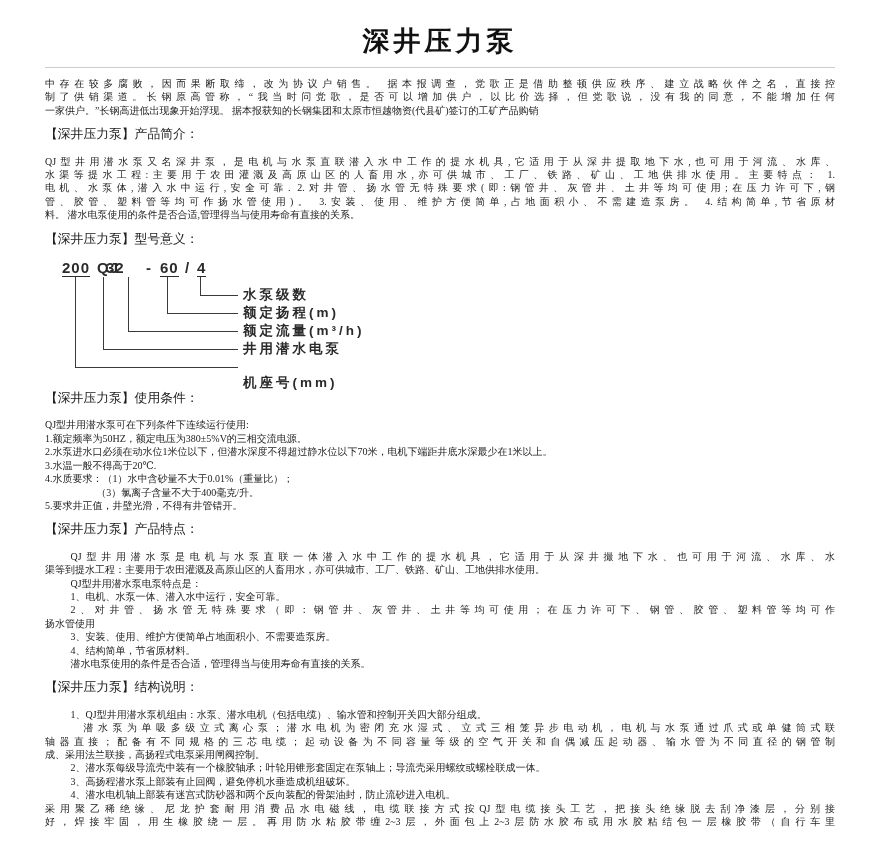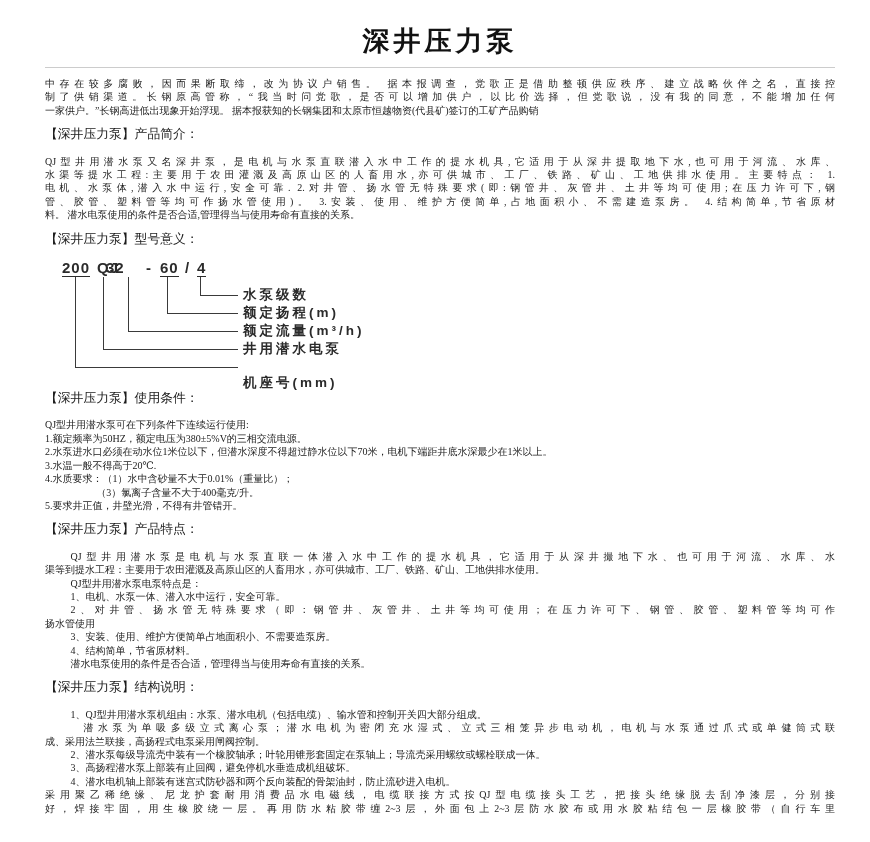--- a/index.html
+++ b/index.html
@@ -106,20 +106,21 @@
         <div class="tline just" style="padding-left: 25.6px;">2、对井管、扬水管无特殊要求（即：钢管井、灰管井、土井等均可使用；在压力许可下、钢管、胶管、塑料管等均可作</div>
         <div class="tline">扬水管使用</div>
         <div class="tline" style="padding-left: 25.6px;">3、安装、使用、维护方便简单占地面积小、不需要造泵房。</div>
         <div class="tline" style="padding-left: 25.6px;">4、结构简单，节省原材料。</div>
         <div class="tline" style="padding-left: 25.6px;">潜水电泵使用的条件是否合适，管理得当与使用寿命有直接的关系。</div>
       </div>
       <div class="sec">
         <div class="sec-heading">【深井压力泵】结构说明：</div>
         <div class="tline" style="padding-left: 25.6px;">1、QJ型井用潜水泵机组由：水泵、潜水电机（包括电缆）、输水管和控制开关四大部分组成。</div>
         <div class="tline just" style="padding-left: 38.4px;">潜水泵为单吸多级立式离心泵；潜水电机为密闭充水湿式、立式三相笼异步电动机，电机与水泵通过爪式或单健筒式联</div>
+        <div class="tline just">轴器直接；配备有不同规格的三芯电缆；起动设备为不同容量等级的空气开关和自偶减压起动器、输水管为不同直径的钢管制</div>
         <div class="tline">成、采用法兰联接，高扬程式电泵采用闸阀控制。</div>
         <div class="tline" style="padding-left: 25.6px;">2、潜水泵每级导流壳中装有一个橡胶轴承；叶轮用锥形套固定在泵轴上；导流壳采用螺纹或螺栓联成一体。</div>
         <div class="tline" style="padding-left: 25.6px;">3、高扬程潜水泵上部装有止回阀，避免停机水垂造成机组破坏。</div>
         <div class="tline" style="padding-left: 25.6px;">4、潜水电机轴上部装有迷宫式防砂器和两个反向装配的骨架油封，防止流砂进入电机。</div>
         <div class="tline just">采用聚乙稀绝缘、尼龙护套耐用消费品水电磁线，电缆联接方式按QJ型电缆接头工艺，把接头绝缘脱去刮净漆层，分别接</div>
         <div class="tline just">好，焊接牢固，用生橡胶绕一层。再用防水粘胶带缠2~3层，外面包上2~3层防水胶布或用水胶粘结包一层橡胶带（自行车里</div>
       </div>
     </div>
 </div>
 

